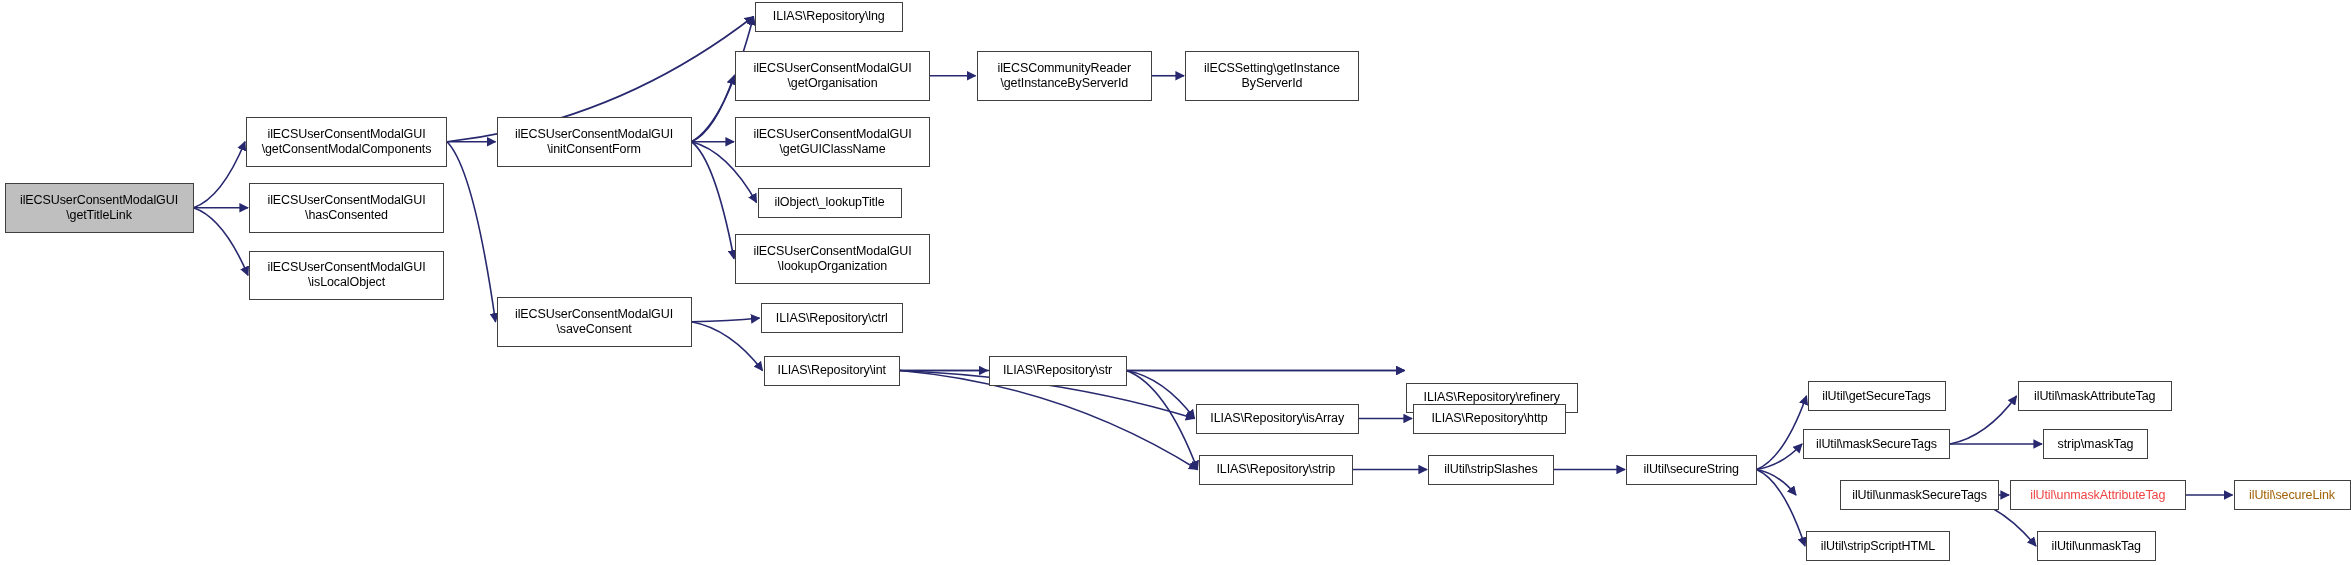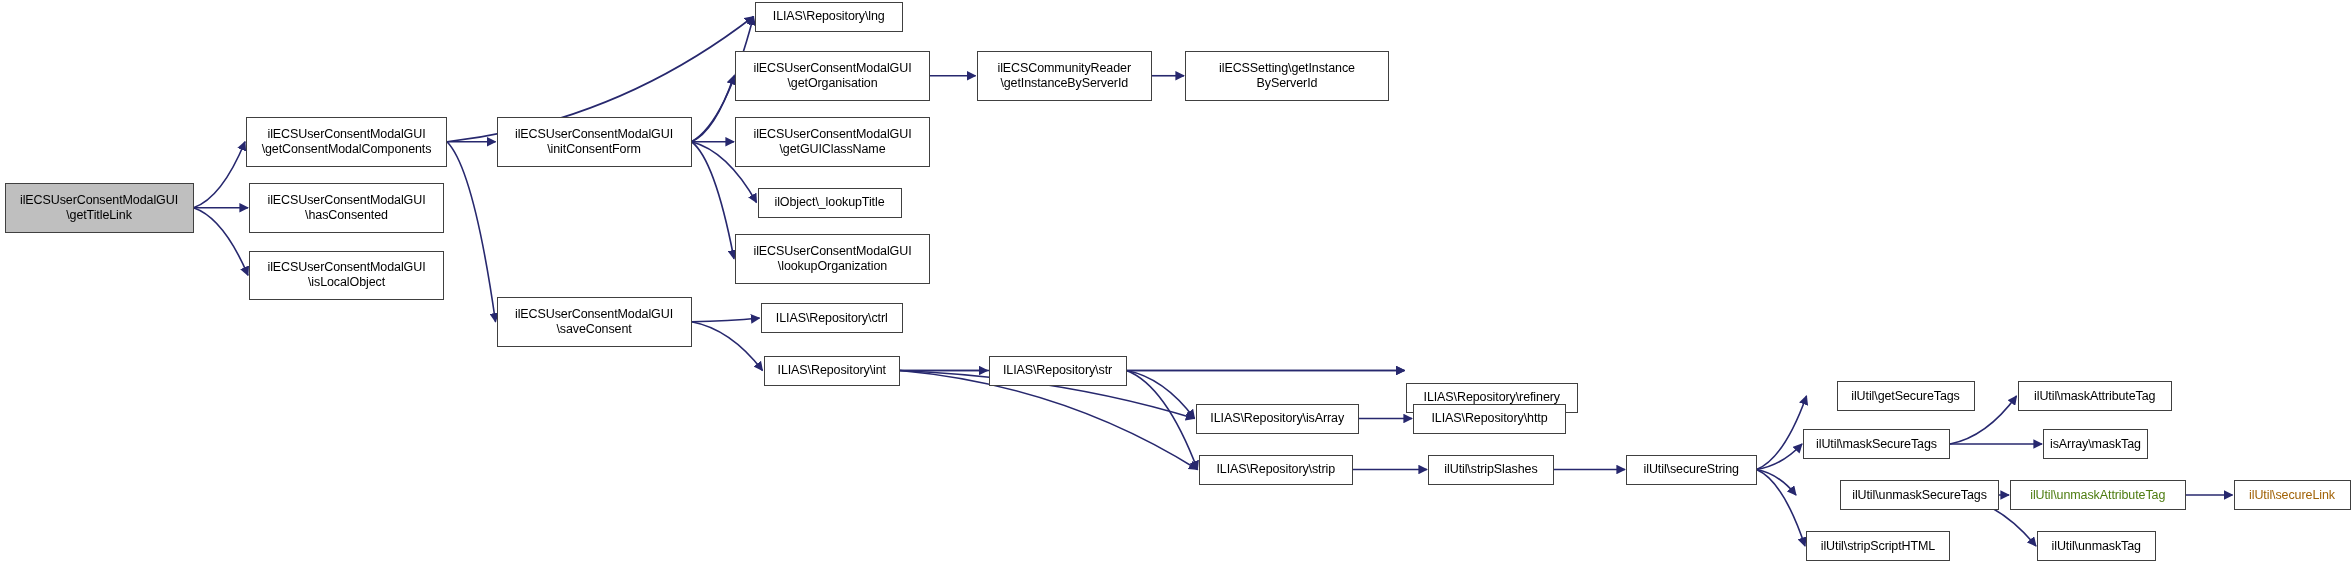--- a/index.html
+++ b/index.html
@@ -105,31 +105,31 @@
       <div class="node" style="left: 496.5px; top: 117px; width: 195px; height: 49.5px; border-color: rgb(64, 64, 64); background: rgb(255, 255, 255); color: rgb(0, 0, 0);"><span>ilECSUserConsentModalGUI</span><span>\initConsentForm</span></div>
       <div class="node" style="left: 496.5px; top: 297px; width: 195px; height: 49.5px; border-color: rgb(64, 64, 64); background: rgb(255, 255, 255); color: rgb(0, 0, 0);"><span>ilECSUserConsentModalGUI</span><span>\saveConsent</span></div>
       <div class="node" style="left: 754.5px; top: 1.5px; width: 148.5px; height: 30px; border-color: rgb(64, 64, 64); background: rgb(255, 255, 255); color: rgb(0, 0, 0);"><span>ILIAS\Repository\lng</span></div>
       <div class="node" style="left: 735px; top: 51px; width: 195px; height: 49.5px; border-color: rgb(64, 64, 64); background: rgb(255, 255, 255); color: rgb(0, 0, 0);"><span>ilECSUserConsentModalGUI</span><span>\getOrganisation</span></div>
       <div class="node" style="left: 735px; top: 117px; width: 195px; height: 49.5px; border-color: rgb(64, 64, 64); background: rgb(255, 255, 255); color: rgb(0, 0, 0);"><span>ilECSUserConsentModalGUI</span><span>\getGUIClassName</span></div>
       <div class="node" style="left: 757.5px; top: 187.5px; width: 144px; height: 30px; border-color: rgb(64, 64, 64); background: rgb(255, 255, 255); color: rgb(0, 0, 0);"><span>ilObject\_lookupTitle</span></div>
       <div class="node" style="left: 735px; top: 234px; width: 195px; height: 49.5px; border-color: rgb(64, 64, 64); background: rgb(255, 255, 255); color: rgb(0, 0, 0);"><span>ilECSUserConsentModalGUI</span><span>\lookupOrganization</span></div>
       <div class="node" style="left: 760.5px; top: 303px; width: 142.5px; height: 30px; border-color: rgb(64, 64, 64); background: rgb(255, 255, 255); color: rgb(0, 0, 0);"><span>ILIAS\Repository\ctrl</span></div>
       <div class="node" style="left: 763.5px; top: 355.5px; width: 136.5px; height: 30px; border-color: rgb(64, 64, 64); background: rgb(255, 255, 255); color: rgb(0, 0, 0);"><span>ILIAS\Repository\int</span></div>
       <div class="node" style="left: 976.5px; top: 51px; width: 175.5px; height: 49.5px; border-color: rgb(64, 64, 64); background: rgb(255, 255, 255); color: rgb(0, 0, 0);"><span>ilECSCommunityReader</span><span>\getInstanceByServerId</span></div>
-      <div class="node" style="left: 1185px; top: 51px; width: 204px; height: 49.5px; border-color: rgb(64, 64, 64); background: rgb(255, 255, 255); color: rgb(0, 0, 0);"><span>ilECSSetting\getInstance</span><span>ByServerId</span></div>
+      <div class="node" style="left: 1185px; top: 51px; width: 174px; height: 49.5px; border-color: rgb(64, 64, 64); background: rgb(255, 255, 255); color: rgb(0, 0, 0);"><span>ilECSSetting\getInstance</span><span>ByServerId</span></div>
       <div class="node" style="left: 988.5px; top: 355.5px; width: 138px; height: 30px; border-color: rgb(64, 64, 64); background: rgb(255, 255, 255); color: rgb(0, 0, 0);"><span>ILIAS\Repository\str</span></div>
       <div class="node" style="left: 1195.5px; top: 403.5px; width: 163.5px; height: 30px; border-color: rgb(64, 64, 64); background: rgb(255, 255, 255); color: rgb(0, 0, 0);"><span>ILIAS\Repository\isArray</span></div>
       <div class="node" style="left: 1198.5px; top: 454.5px; width: 154.5px; height: 30px; border-color: rgb(64, 64, 64); background: rgb(255, 255, 255); color: rgb(0, 0, 0);"><span>ILIAS\Repository\strip</span></div>
       <div class="node" style="left: 1405.5px; top: 355.5px; width: 172.5px; height: 30px; border-color: rgb(64, 64, 64); background: rgb(255, 255, 255); color: rgb(0, 0, 0); margin-top: 27px;"><span>ILIAS\Repository\refinery</span></div>
       <div class="node" style="left: 1413px; top: 403.5px; width: 153px; height: 30px; border-color: rgb(64, 64, 64); background: rgb(255, 255, 255); color: rgb(0, 0, 0);"><span>ILIAS\Repository\http</span></div>
       <div class="node" style="left: 1428px; top: 454.5px; width: 126px; height: 30px; border-color: rgb(64, 64, 64); background: rgb(255, 255, 255); color: rgb(0, 0, 0);"><span>ilUtil\stripSlashes</span></div>
       <div class="node" style="left: 1626px; top: 454.5px; width: 130.5px; height: 30px; border-color: rgb(64, 64, 64); background: rgb(255, 255, 255); color: rgb(0, 0, 0);"><span>ilUtil\secureString</span></div>
-      <div class="node" style="left: 1807.5px; top: 381px; width: 138px; height: 30px; border-color: rgb(64, 64, 64); background: rgb(255, 255, 255); color: rgb(0, 0, 0); margin-left: 29px;"><span>ilUtil\getSecureTags</span></div>
+      <div class="node" style="left: 1807.5px; top: 381px; width: 138px; height: 30px; border-color: rgb(64, 64, 64); background: rgb(255, 255, 255); color: rgb(0, 0, 0);"><span>ilUtil\getSecureTags</span></div>
       <div class="node" style="left: 1803px; top: 429px; width: 147px; height: 30px; border-color: rgb(64, 64, 64); background: rgb(255, 255, 255); color: rgb(0, 0, 0);"><span>ilUtil\maskSecureTags</span></div>
       <div class="node" style="left: 1797px; top: 480px; width: 159px; height: 30px; border-color: rgb(64, 64, 64); background: rgb(255, 255, 255); color: rgb(0, 0, 0); margin-left: 43px;"><span>ilUtil\unmaskSecureTags</span></div>
       <div class="node" style="left: 1806px; top: 531px; width: 144px; height: 30px; border-color: rgb(64, 64, 64); background: rgb(255, 255, 255); color: rgb(0, 0, 0);"><span>ilUtil\stripScriptHTML</span></div>
       <div class="node" style="left: 2017.5px; top: 381px; width: 154.5px; height: 30px; border-color: rgb(64, 64, 64); background: rgb(255, 255, 255); color: rgb(0, 0, 0);"><span>ilUtil\maskAttributeTag</span></div>
-      <div class="node" style="left: 2043px; top: 429px; width: 105px; height: 30px; border-color: rgb(64, 64, 64); background: rgb(255, 255, 255); color: rgb(0, 0, 0);"><span>isArray\maskTag</span></div>
-      <div class="node" style="left: 2010px; top: 480px; width: 175.5px; height: 30px; border-color: rgb(64, 64, 64); background: rgb(255, 255, 255); color: #4d7c0f;"><span>ilUtil\unmaskAttributeTag</span></div>
+      <div class="node" style="left: 2043px; top: 429px; width: 105px; height: 30px; border-color: rgb(64, 64, 64); background: rgb(255, 255, 255); color: rgb(0, 0, 0);"><span>strip\maskTag</span></div>
+      <div class="node" style="left: 2010px; top: 480px; width: 175.5px; height: 30px; border-color: rgb(64, 64, 64); background: rgb(255, 255, 255); color: #ef4444;"><span>ilUtil\unmaskAttributeTag</span></div>
       <div class="node" style="left: 2037px; top: 531px; width: 118.5px; height: 30px; border-color: rgb(64, 64, 64); background: rgb(255, 255, 255); color: rgb(0, 0, 0);"><span>ilUtil\unmaskTag</span></div>
       <div class="node" style="left: 2233.5px; top: 480px; width: 117px; height: 30px; border-color: rgb(64, 64, 64); background: rgb(255, 255, 255); color: #a16207;"><span>ilUtil\secureLink</span></div>
     </div>
 </div>
 
 </body></html>

